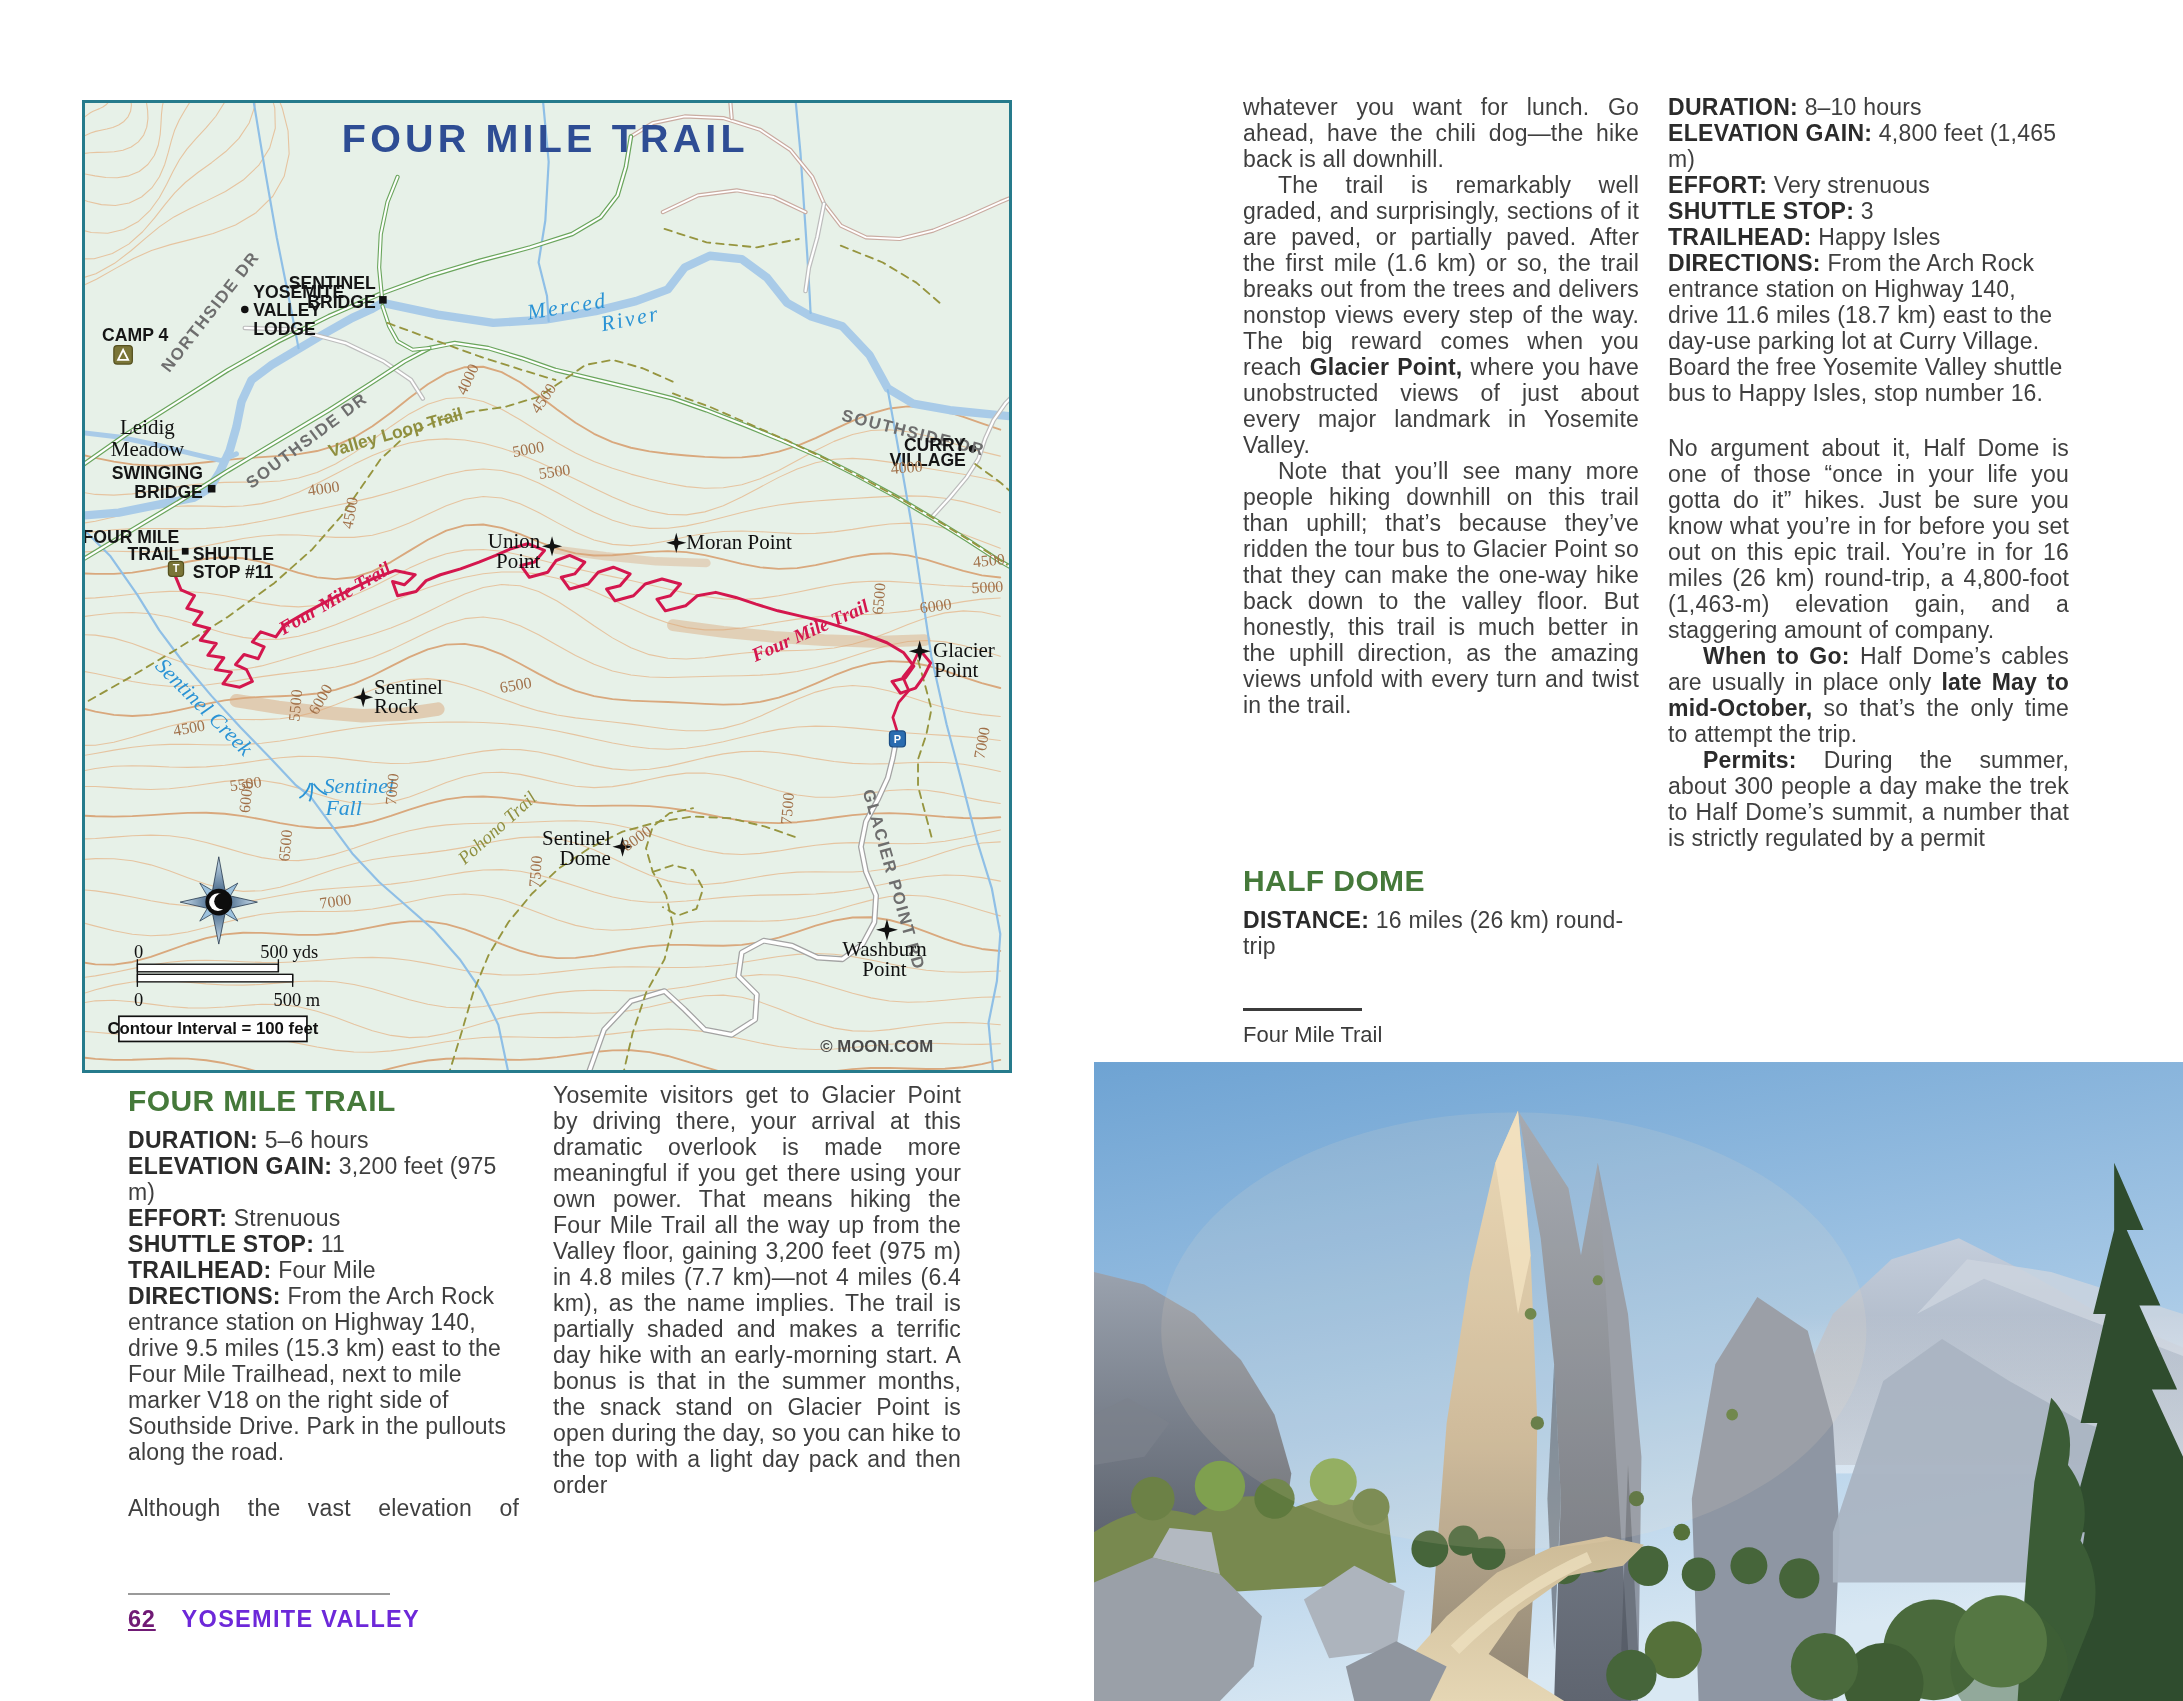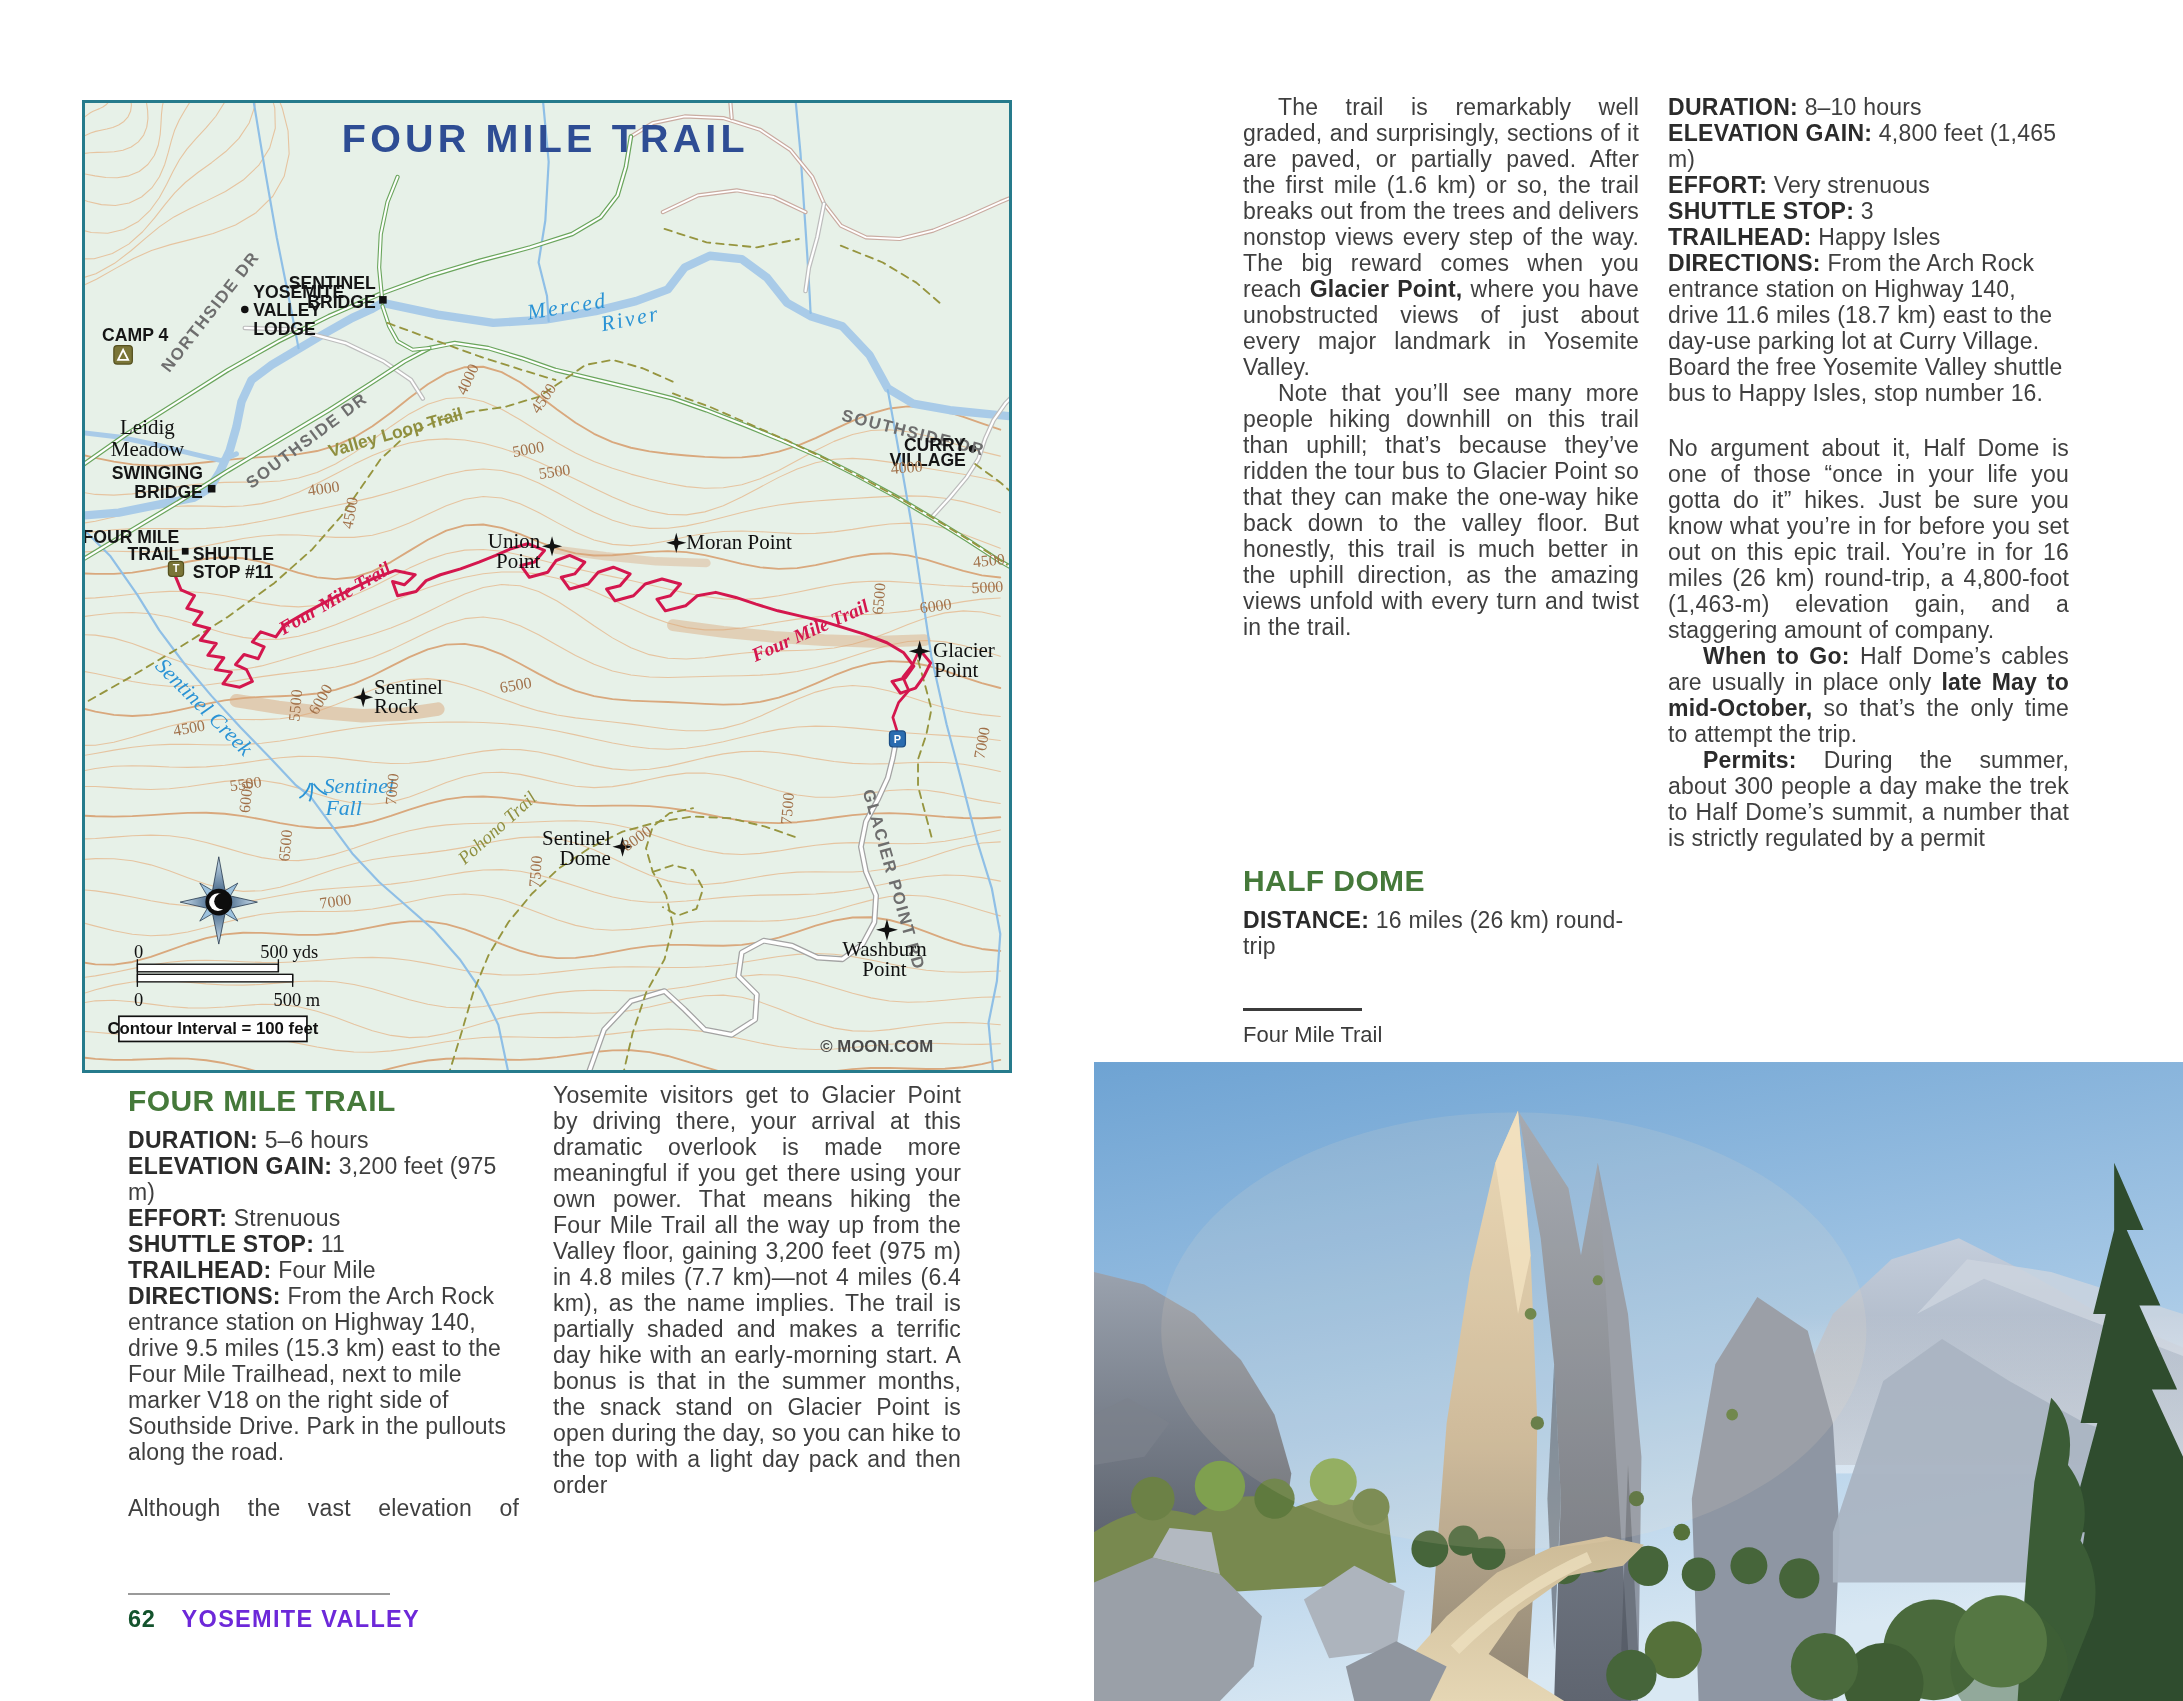--- a/index.html
+++ b/index.html
@@ -39,21 +39,21 @@
   .scaletxt{font-family:"Liberation Serif",serif;font-size:22px;fill:#111;}
   .cibox{font-family:"Liberation Sans",sans-serif;font-weight:600;font-size:20px;fill:#111;}
   .iconletter{font-family:"Liberation Sans",sans-serif;font-weight:bold;font-size:13px;fill:#fff;}
 
   
   #caption-block{position:absolute;left:1243px;top:1008px;width:396px;color:#3b3b3b;}
   #caption-rule{width:119px;height:2.5px;background:#3b3b3b;margin-bottom:11.8px;}
   #caption-text{font-size:22px;}
   #footer{position:absolute;left:128px;top:1606px;font-size:23.5px;font-weight:bold;letter-spacing:0.8px;}
   #footer-rule{position:absolute;left:128px;top:1593px;width:262px;height:1.7px;background:#9a9a9a;}
-  #footer .pgnum{color:#14532d;}
+  #footer .pgnum{color:#701a75;text-decoration:underline;}
   #footer .section{color:#6d28d9;margin-left:18.5px;letter-spacing:1.3px;}
 
   
   #photo{position:absolute;left:1094px;top:1062px;width:1089px;height:639px;overflow:hidden;}
 
   
   #half-dome-block{position:absolute;left:1243px;top:862px;width:396px;}
 </style>
 </head>
 <body>
@@ -305,20 +305,21 @@
   <p class="stat"><span class="stat-label">TRAILHEAD:</span> <span>Four Mile</span></p>
   <p class="stat"><span class="stat-label">DIRECTIONS:</span> <span>From the Arch Rock entrance station on Highway 140, drive 9.5 miles (15.3 km) east to the Four Mile Trailhead, next to mile marker V18 on the right side of Southside Drive. Park in the pullouts along the road.</span></p>
   <p class="para-start" style="text-align:justify;">Although the vast elevation of</p>
 </div>
 
 <div class="col" style="left:553px;top:1082px;width:408px;">
   <p>Yosemite visitors get to Glacier Point by driving there, your arrival at this dramatic overlook is made more meaningful if you get there using your own power. That means hiking the Four Mile Trail all the way up from the Valley floor, gaining 3,200 feet (975 m) in 4.8 miles (7.7 km)—not 4 miles (6.4 km), as the name implies. The trail is partially shaded and makes a terrific day hike with an early-morning start. A bonus is that in the summer months, the snack stand on Glacier Point is open during the day, so you can hike to the top with a light day pack and then order</p>
 </div>
 
 <div class="col" style="left:1243px;top:94px;width:396px;">
+  <p>whatever you want for lunch. Go ahead, have the chili dog—the hike back is all downhill.</p>
   <p class="indent"><span>The trail is remarkably well graded, and surprisingly, sections of it are paved, or partially paved. After the first mile (1.6 km) or so, the trail breaks out from the trees and delivers nonstop views every step of the way. The big reward comes when you reach </span><span class="bold-inline">Glacier Point,</span><span> where you have unobstructed views of just about every major landmark in Yosemite Valley.</span></p>
   <p class="indent">Note that you’ll see many more people hiking downhill on this trail than uphill; that’s because they’ve ridden the tour bus to Glacier Point so that they can make the one-way hike back down to the valley floor. But honestly, this trail is much better in the uphill direction, as the amazing views unfold with every turn and twist in the trail.</p>
 </div>
 
 <div id="half-dome-block" class="col stats">
   <h2 class="green">HALF DOME</h2>
   <p class="stat"><span class="stat-label">DISTANCE:</span> <span>16 miles (26 km) round-trip</span></p>
 </div>
 
 <div id="caption-block">

